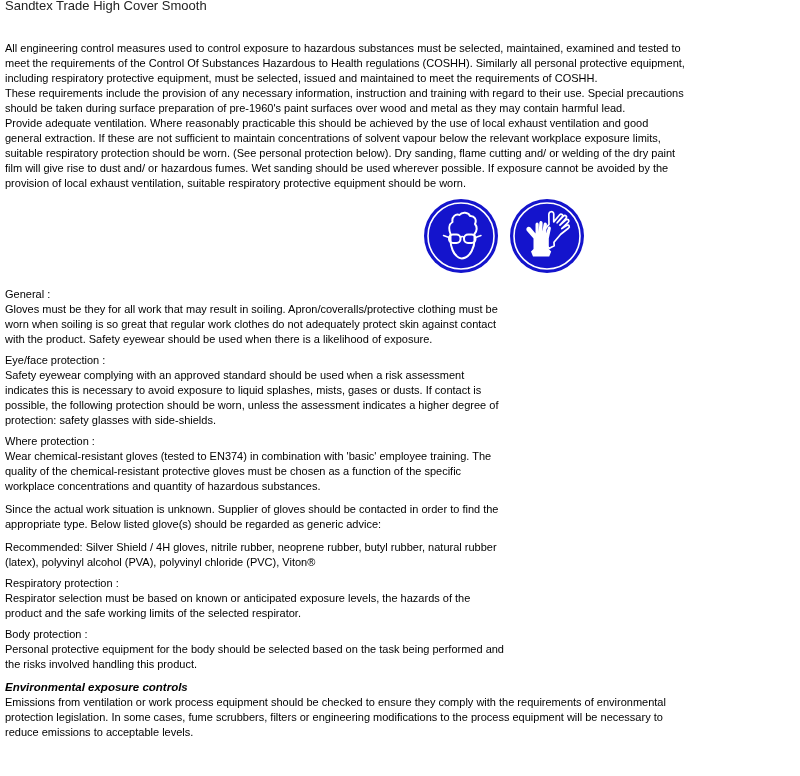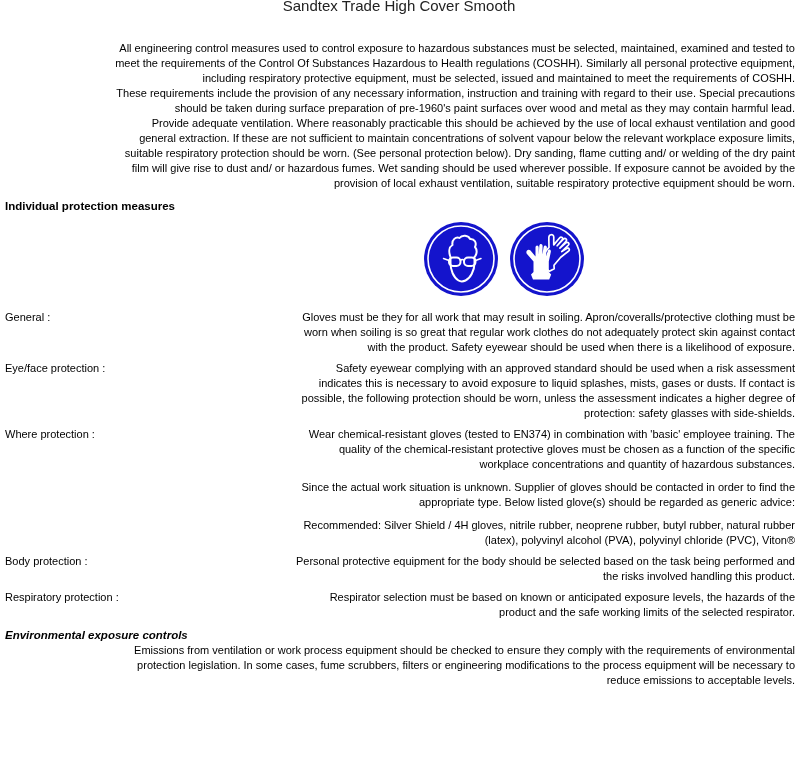--- a/index.html
+++ b/index.html
@@ -6,45 +6,45 @@
   * { box-sizing: border-box; }
   html, body { margin: 0; padding: 0; }
   body {
     width: 800px; height: 776px; background: #ffffff;
     font-family: "Liberation Sans", sans-serif;
     font-size: 11px; line-height: 15px; color: #000;
     overflow: hidden;
   }
   .page { padding: 0 5px; }
   .doc-header {
-    text-align: center; font-size: 15px; line-height: 10px;
+    text-align: left; font-size: 13px; line-height: 10px;
     color: #222; padding: 1px 2px 0 0;
   }
   .pre { white-space: pre-line; }
-  p { margin: 0; text-align: right; }
+  p { margin: 0; }
   .intro-block { margin-top: 30px; }
   .intro-vent { }
   h3.sec-heading {
     font-size: 11.5px; line-height: 15px; font-weight: bold;
     margin: 8px 0 0 0; color: #000;
   }
   .icons-row {
     margin-left: 205px; width: 588px;
     display: flex; justify-content: center; align-items: center;
     gap: 10px; margin-top: 7px;
   }
   .sign-icon { width: 76px; height: 76px; display: block; }
   .sign-bg { fill: var(--icon-blue); }
   .sign-ring { fill: none; stroke: #fff; stroke-width: 1.6; }
   .sign-line { fill: none; stroke: #fff; stroke-width: 2; stroke-linecap: round; stroke-linejoin: round; }
   .sign-line-thin { fill: none; stroke: #fff; stroke-width: 1.5; stroke-linecap: round; }
   .glove-front { fill: #fff; }
   .glove-back { fill: var(--icon-blue); stroke: #fff; stroke-width: 1.7; stroke-linejoin: round; }
   .prot-rows { margin-top: 13px; }
-  .prow { display: flex; margin-bottom: 6px; }
+  .prow { display: flex; margin-bottom: 6px; flex-direction: column; }
   .plabel { width: 202px; flex: none; }
   .pvalue { flex: 1; }
   .pvalue p + p { margin-top: 8px; }
   .pvalue p.gap-large { }
   .env-heading { margin-top: 6px; font-style: italic; }
   .env-text { }
 </style>
 </head>
 <body>
 
@@ -59,21 +59,20 @@
     <p class="pre">These requirements include the provision of any necessary information, instruction and training with regard to their use. Special precautions
 should be taken during surface preparation of pre-1960's paint surfaces over wood and metal as they may contain harmful lead.</p>
   </div>
 
   <p class="pre intro-vent">Provide adequate ventilation. Where reasonably practicable this should be achieved by the use of local exhaust ventilation and good
 general extraction. If these are not sufficient to maintain concentrations of solvent vapour below the relevant workplace exposure limits,
 suitable respiratory protection should be worn. (See personal protection below). Dry sanding, flame cutting and/ or welding of the dry paint
 film will give rise to dust and/ or hazardous fumes. Wet sanding should be used wherever possible. If exposure cannot be avoided by the
 provision of local exhaust ventilation, suitable respiratory protective equipment should be worn.</p>
 
-  <h3 class="sec-heading">Individual protection measures</h3>
 
   <div class="icons-row">
 
     <svg class="sign-icon" viewBox="0 0 76 76" aria-hidden="true">
       <circle class="sign-bg" cx="38" cy="38" r="37"></circle>
       <circle class="sign-ring" cx="38" cy="38" r="33"></circle>
       <path class="sign-line" d="M27.5,36 C25.5,31 26,26 29.5,24 C28.5,19 33,15 36.5,17 C39,13.5 45.5,14 47,18 C51.5,17.5 54,22 52,26 C54.5,29 54,33.5 51.5,36 L51.5,42 C51.5,50 47,57.5 42.5,59.5 C40,60.7 37.5,60.7 35.5,59.5 C30.5,56.5 27.5,49 27.5,42 Z"></path>
       <rect class="sign-line" x="26" y="36.5" width="11.5" height="8.5" rx="4"></rect>
       <rect class="sign-line" x="41" y="36.5" width="11.5" height="8.5" rx="4"></rect>
       <path class="sign-line-thin" d="M37.5,39.5 C38.5,38 40,38 41,39.5"></path>
@@ -122,32 +121,32 @@
 quality of the chemical-resistant protective gloves must be chosen as a function of the specific
 workplace concentrations and quantity of hazardous substances.</p>
         <p class="pre">Since the actual work situation is unknown. Supplier of gloves should be contacted in order to find the
 appropriate type. Below listed glove(s) should be regarded as generic advice:</p>
         <p class="pre gap-large">Recommended: Silver Shield / 4H gloves, nitrile rubber, neoprene rubber, butyl rubber, natural rubber
 (latex), polyvinyl alcohol (PVA), polyvinyl chloride (PVC), Viton®</p>
       </div>
     </div>
 
     <div class="prow">
+      <div class="plabel">Respiratory protection :</div>
+      <div class="pvalue">
+        <p class="pre">Respirator selection must be based on known or anticipated exposure levels, the hazards of the
+product and the safe working limits of the selected respirator.</p>
+      </div>
+    </div>
+
+    <div class="prow">
       <div class="plabel">Body protection :</div>
       <div class="pvalue">
         <p class="pre">Personal protective equipment for the body should be selected based on the task being performed and
 the risks involved handling this product.</p>
-      </div>
-    </div>
-
-    <div class="prow">
-      <div class="plabel">Respiratory protection :</div>
-      <div class="pvalue">
-        <p class="pre">Respirator selection must be based on known or anticipated exposure levels, the hazards of the
-product and the safe working limits of the selected respirator.</p>
       </div>
     </div>
 
   </div>
 
   <h3 class="sec-heading env-heading">Environmental exposure controls</h3>
 
   <p class="pre env-text">Emissions from ventilation or work process equipment should be checked to ensure they comply with the requirements of environmental
 protection legislation.  In some cases, fume scrubbers, filters or engineering modifications to the process equipment will be necessary to
 reduce emissions to acceptable levels.</p>

